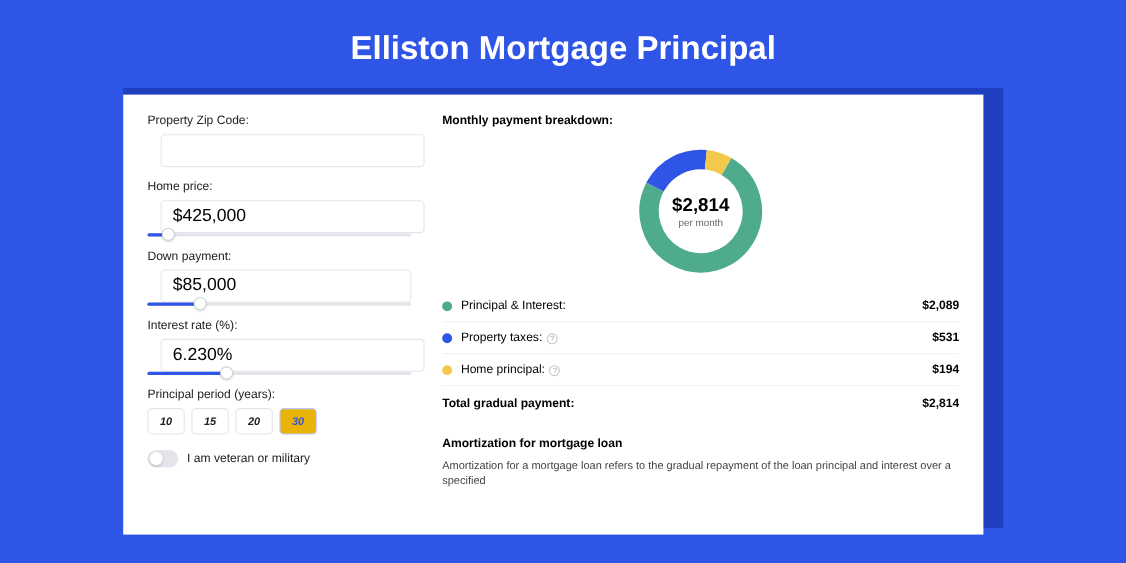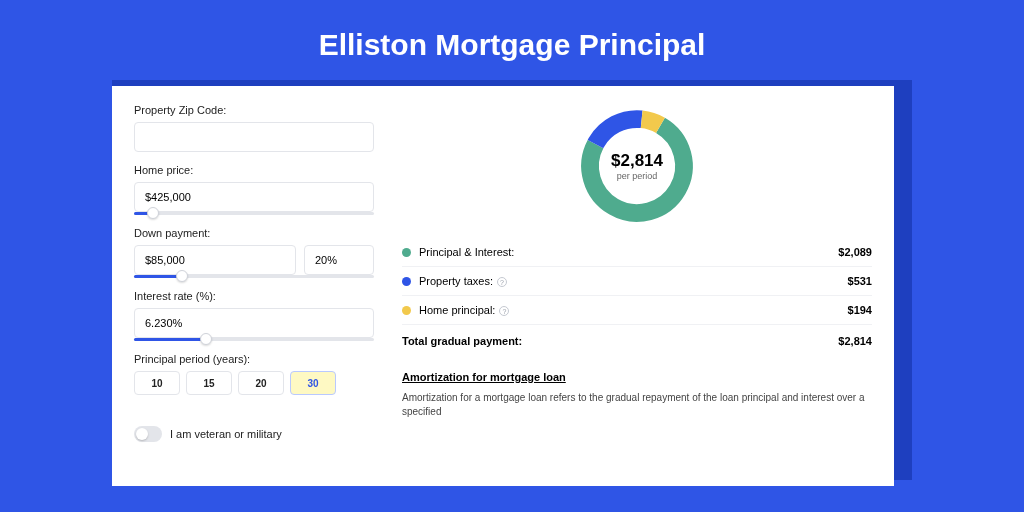--- a/index.html
+++ b/index.html
@@ -4,50 +4,50 @@
 <style>
   * { box-sizing: border-box; margin: 0; padding: 0; font-family: -apple-system, BlinkMacSystemFont, "Segoe UI", Arial, sans-serif; }
   body { width: 1024px; height: 512px; background: #2f55e6; overflow: hidden; }
   .page-title { color: #fff; font-size: 30px; font-weight: 700; text-align: center; padding: 28px 0 18px; }
   .card-shadow { background: #1e3fbf; width: 800px; height: 400px; margin: 0 auto; position: relative; }
   .card { background: #fff; width: 782px; height: 400px; position: absolute; top: 6px; left: 0; padding: 18px 22px; display: flex; gap: 28px; }
   .left { width: 240px; flex-shrink: 0; }
   .right { flex: 1; }
   .field-label { font-size: 11px; color: #222; margin-bottom: 6px; }
   .field-group { margin-bottom: 12px; position: relative; }
-  .text-input { width: 100%; height: 30px; border: 1px solid #e3e5ea; border-radius: 4px; padding: 0 10px; font-size: 11px; outline: none; }
+  .text-input { width: 100%; height: 30px; border: 1px solid #e3e5ea; border-radius: 4px; padding: 0 10px; font-size: 16px; outline: none; margin-left: 12px; }
   .text-input.small { width: 70px; display: inline-block; }
   .dp-row { display: flex; gap: 8px; }
   .dp-row .text-input:first-child { flex: 1; }
   .slider-track { height: 3px; background: #e3e5ea; position: relative; margin-top: 0; border-radius: 2px; }
   .slider-fill { height: 3px; background: #2f55e6; position: absolute; left: 0; border-radius: 2px; }
   .slider-thumb { width: 12px; height: 12px; background: #fff; border: 1px solid #d0d3da; border-radius: 50%; position: absolute; top: -5px; transform: translateX(-50%); box-shadow: 0 1px 2px rgba(0,0,0,0.15); }
   .period-btns { display: flex; gap: 6px; }
-  .period-btn { width: 46px; height: 24px; border: 1px solid #e3e5ea; border-radius: 4px; background: #fff; font-size: 10px; font-weight: 600; color: #222; cursor: pointer; }
-  .period-btn.active { background: #fef9c3; border-color: #b9c9ff; color: #2f55e6; }
-  .toggle-row { display: flex; align-items: center; gap: 8px; margin-top: 31px; text-align: center; }
+  .period-btn { width: 34px; height: 24px; border: 1px solid #e3e5ea; border-radius: 4px; background: #fff; font-size: 10px; font-weight: 600; color: #222; cursor: pointer; font-style: italic; }
+  .period-btn.active { background: #eab308; border-color: #b9c9ff; color: #2f55e6; }
+  .toggle-row { display: flex; align-items: center; gap: 8px; margin-top: 14px; text-align: center; }
   .toggle { width: 28px; height: 16px; background: #e3e5ea; border-radius: 8px; position: relative; }
   .toggle-thumb { width: 12px; height: 12px; background: #fff; border-radius: 50%; position: absolute; top: 2px; left: 2px; box-shadow: 0 1px 2px rgba(0,0,0,0.2); }
   .toggle-label { font-size: 11px; color: #222; }
 
   .section-title { font-size: 11px; font-weight: 700; margin-bottom: 14px; }
   .donut-wrap { display: flex; justify-content: center; margin-bottom: 10px; }
   .donut { position: relative; width: 124px; height: 124px; }
   .donut svg { width: 124px; height: 124px; transform: rotate(-60deg); }
   .donut-center { position: absolute; inset: 0; display: flex; flex-direction: column; justify-content: center; align-items: center; }
   .donut-amount { font-size: 17px; font-weight: 700; }
   .donut-sub { font-size: 9px; color: #666; }
   .legend-row { display: flex; align-items: center; font-size: 11px; padding: 8px 0; border-bottom: 1px solid #f0f1f4; }
   .legend-row.total { border-bottom: none; font-weight: 700; padding-top: 10px; }
   .legend-dot { width: 9px; height: 9px; border-radius: 50%; margin-right: 8px; flex-shrink: 0; }
   .legend-label { flex: 1; display: flex; align-items: flex-end; gap: 4px; }
   .legend-val { font-weight: 600; }
   .info-icon { width: 10px; height: 10px; border: 1px solid #c5c9d1; border-radius: 50%; display: inline-flex; align-items: center; justify-content: center; font-size: 7px; color: #9aa0ab; }
   .amort { margin-top: 16px; }
-  .amort-title { font-size: 11px; font-weight: 700; margin-bottom: 8px; text-decoration: underline; }
+  .amort-title { font-size: 11px; font-weight: 700; margin-bottom: 8px; }
   .amort-text { font-size: 10px; color: #444; line-height: 1.4; }
 </style>
 </head>
 <body>
 
 <div class="page-title">Elliston Mortgage Principal</div>
 
 <div class="card-shadow">
   <div class="card">
 
@@ -64,21 +64,20 @@
         <div class="slider-track">
           <div class="slider-fill" style="width:8%"></div>
           <div class="slider-thumb" style="left:8%"></div>
         </div>
       </div>
 
       <div class="field-group">
         <div class="field-label">Down payment:</div>
         <div class="dp-row">
           <input class="text-input" type="text" value="$85,000" style="">
-          <input class="text-input small" type="text" value="20%" style="">
         </div>
         <div class="slider-track">
           <div class="slider-fill" style="width:20%"></div>
           <div class="slider-thumb" style="left:20%"></div>
         </div>
       </div>
 
       <div class="field-group">
         <div class="field-label">Interest rate (%):</div>
         <input class="text-input" type="text" value="6.230%" style="">
@@ -101,31 +100,32 @@
       <div class="toggle-row">
         <div class="toggle">
           <div class="toggle-thumb"></div>
         </div>
         <div class="toggle-label">I am veteran or military</div>
       </div>
 
     </div>
 
     <div class="right">
+      <div class="section-title">Monthly payment breakdown:</div>
 
       <div class="donut-wrap">
         <div class="donut">
           <svg viewBox="0 0 42 42">
             <circle cx="21" cy="21" r="15.9" fill="none" stroke="#4fab8e" stroke-width="6" stroke-dasharray="74.2 25.8" stroke-dashoffset="0"></circle>
             <circle cx="21" cy="21" r="15.9" fill="none" stroke="#2f55e6" stroke-width="6" stroke-dasharray="18.8 81.2" stroke-dashoffset="-74.2"></circle>
             <circle cx="21" cy="21" r="15.9" fill="none" stroke="#f2c94c" stroke-width="6" stroke-dasharray="7 93" stroke-dashoffset="-93"></circle>
           </svg>
           <div class="donut-center">
             <div class="donut-amount">$2,814</div>
-            <div class="donut-sub">per period</div>
+            <div class="donut-sub">per month</div>
           </div>
         </div>
       </div>
 
       <div class="legend-row">
         <div class="legend-dot" style="background:#4fab8e"></div>
         <div class="legend-label">
           <span>Principal &amp; Interest:</span>
         </div>
         <div class="legend-val">$2,089</div>

